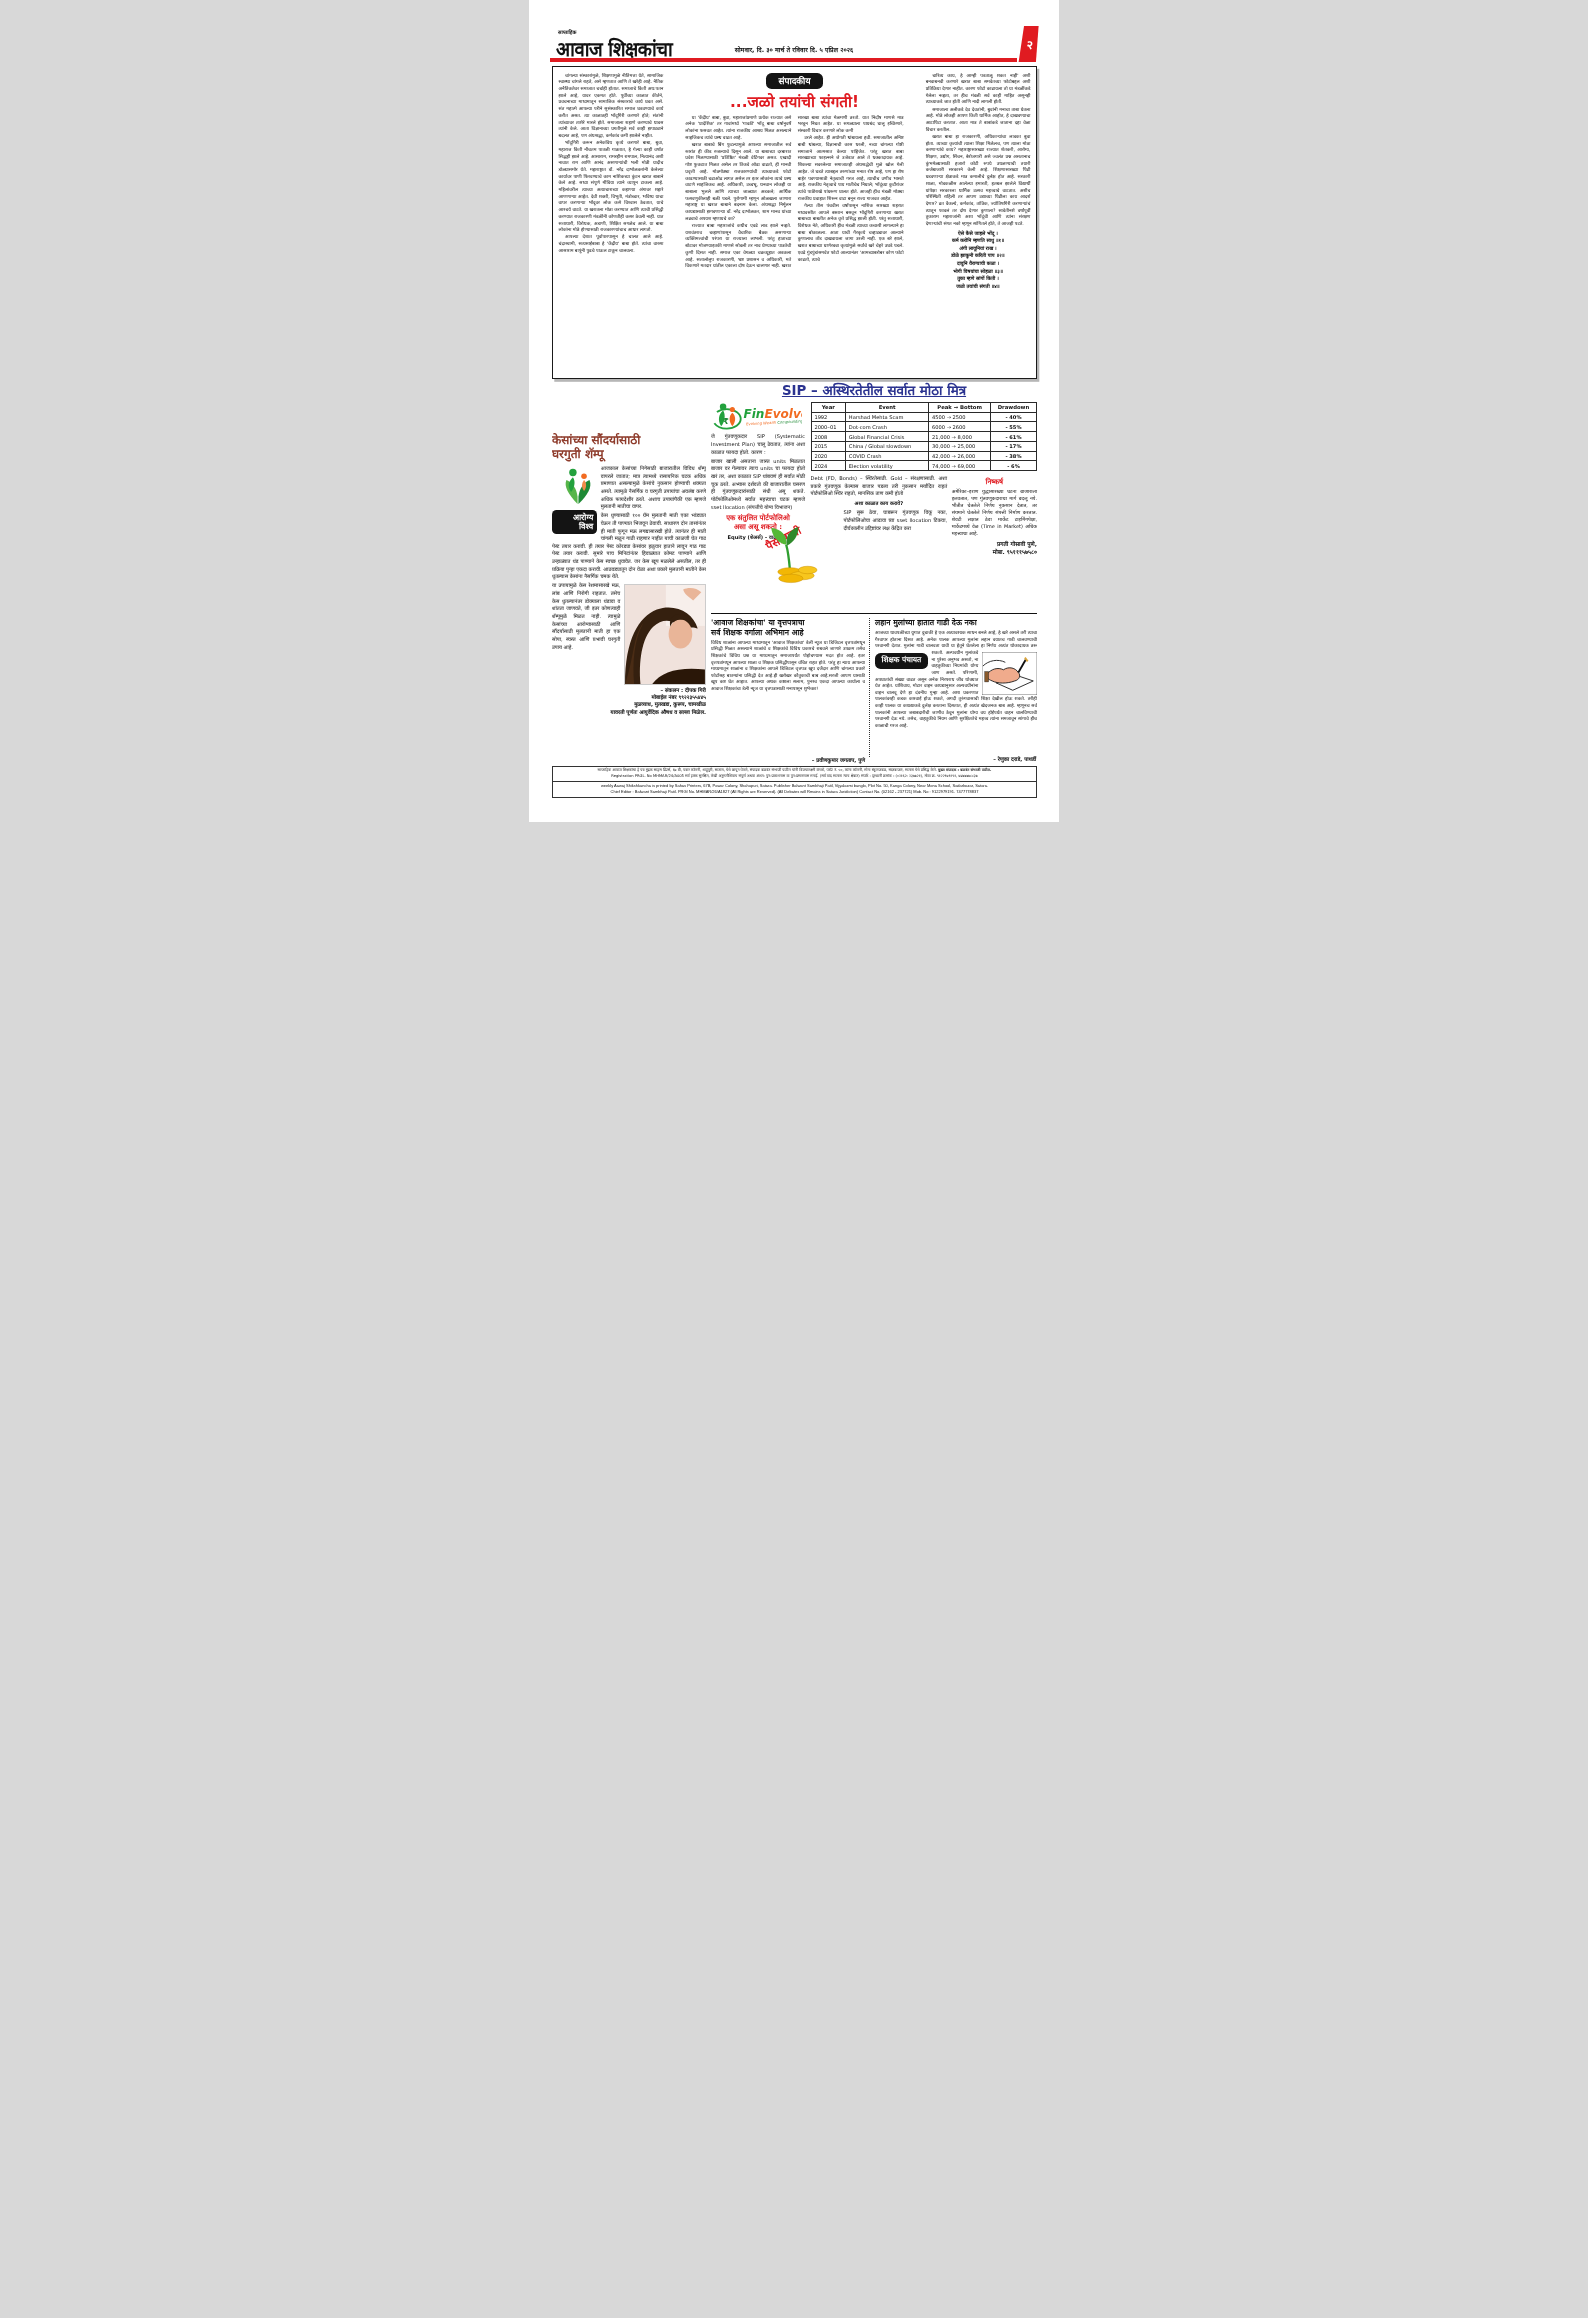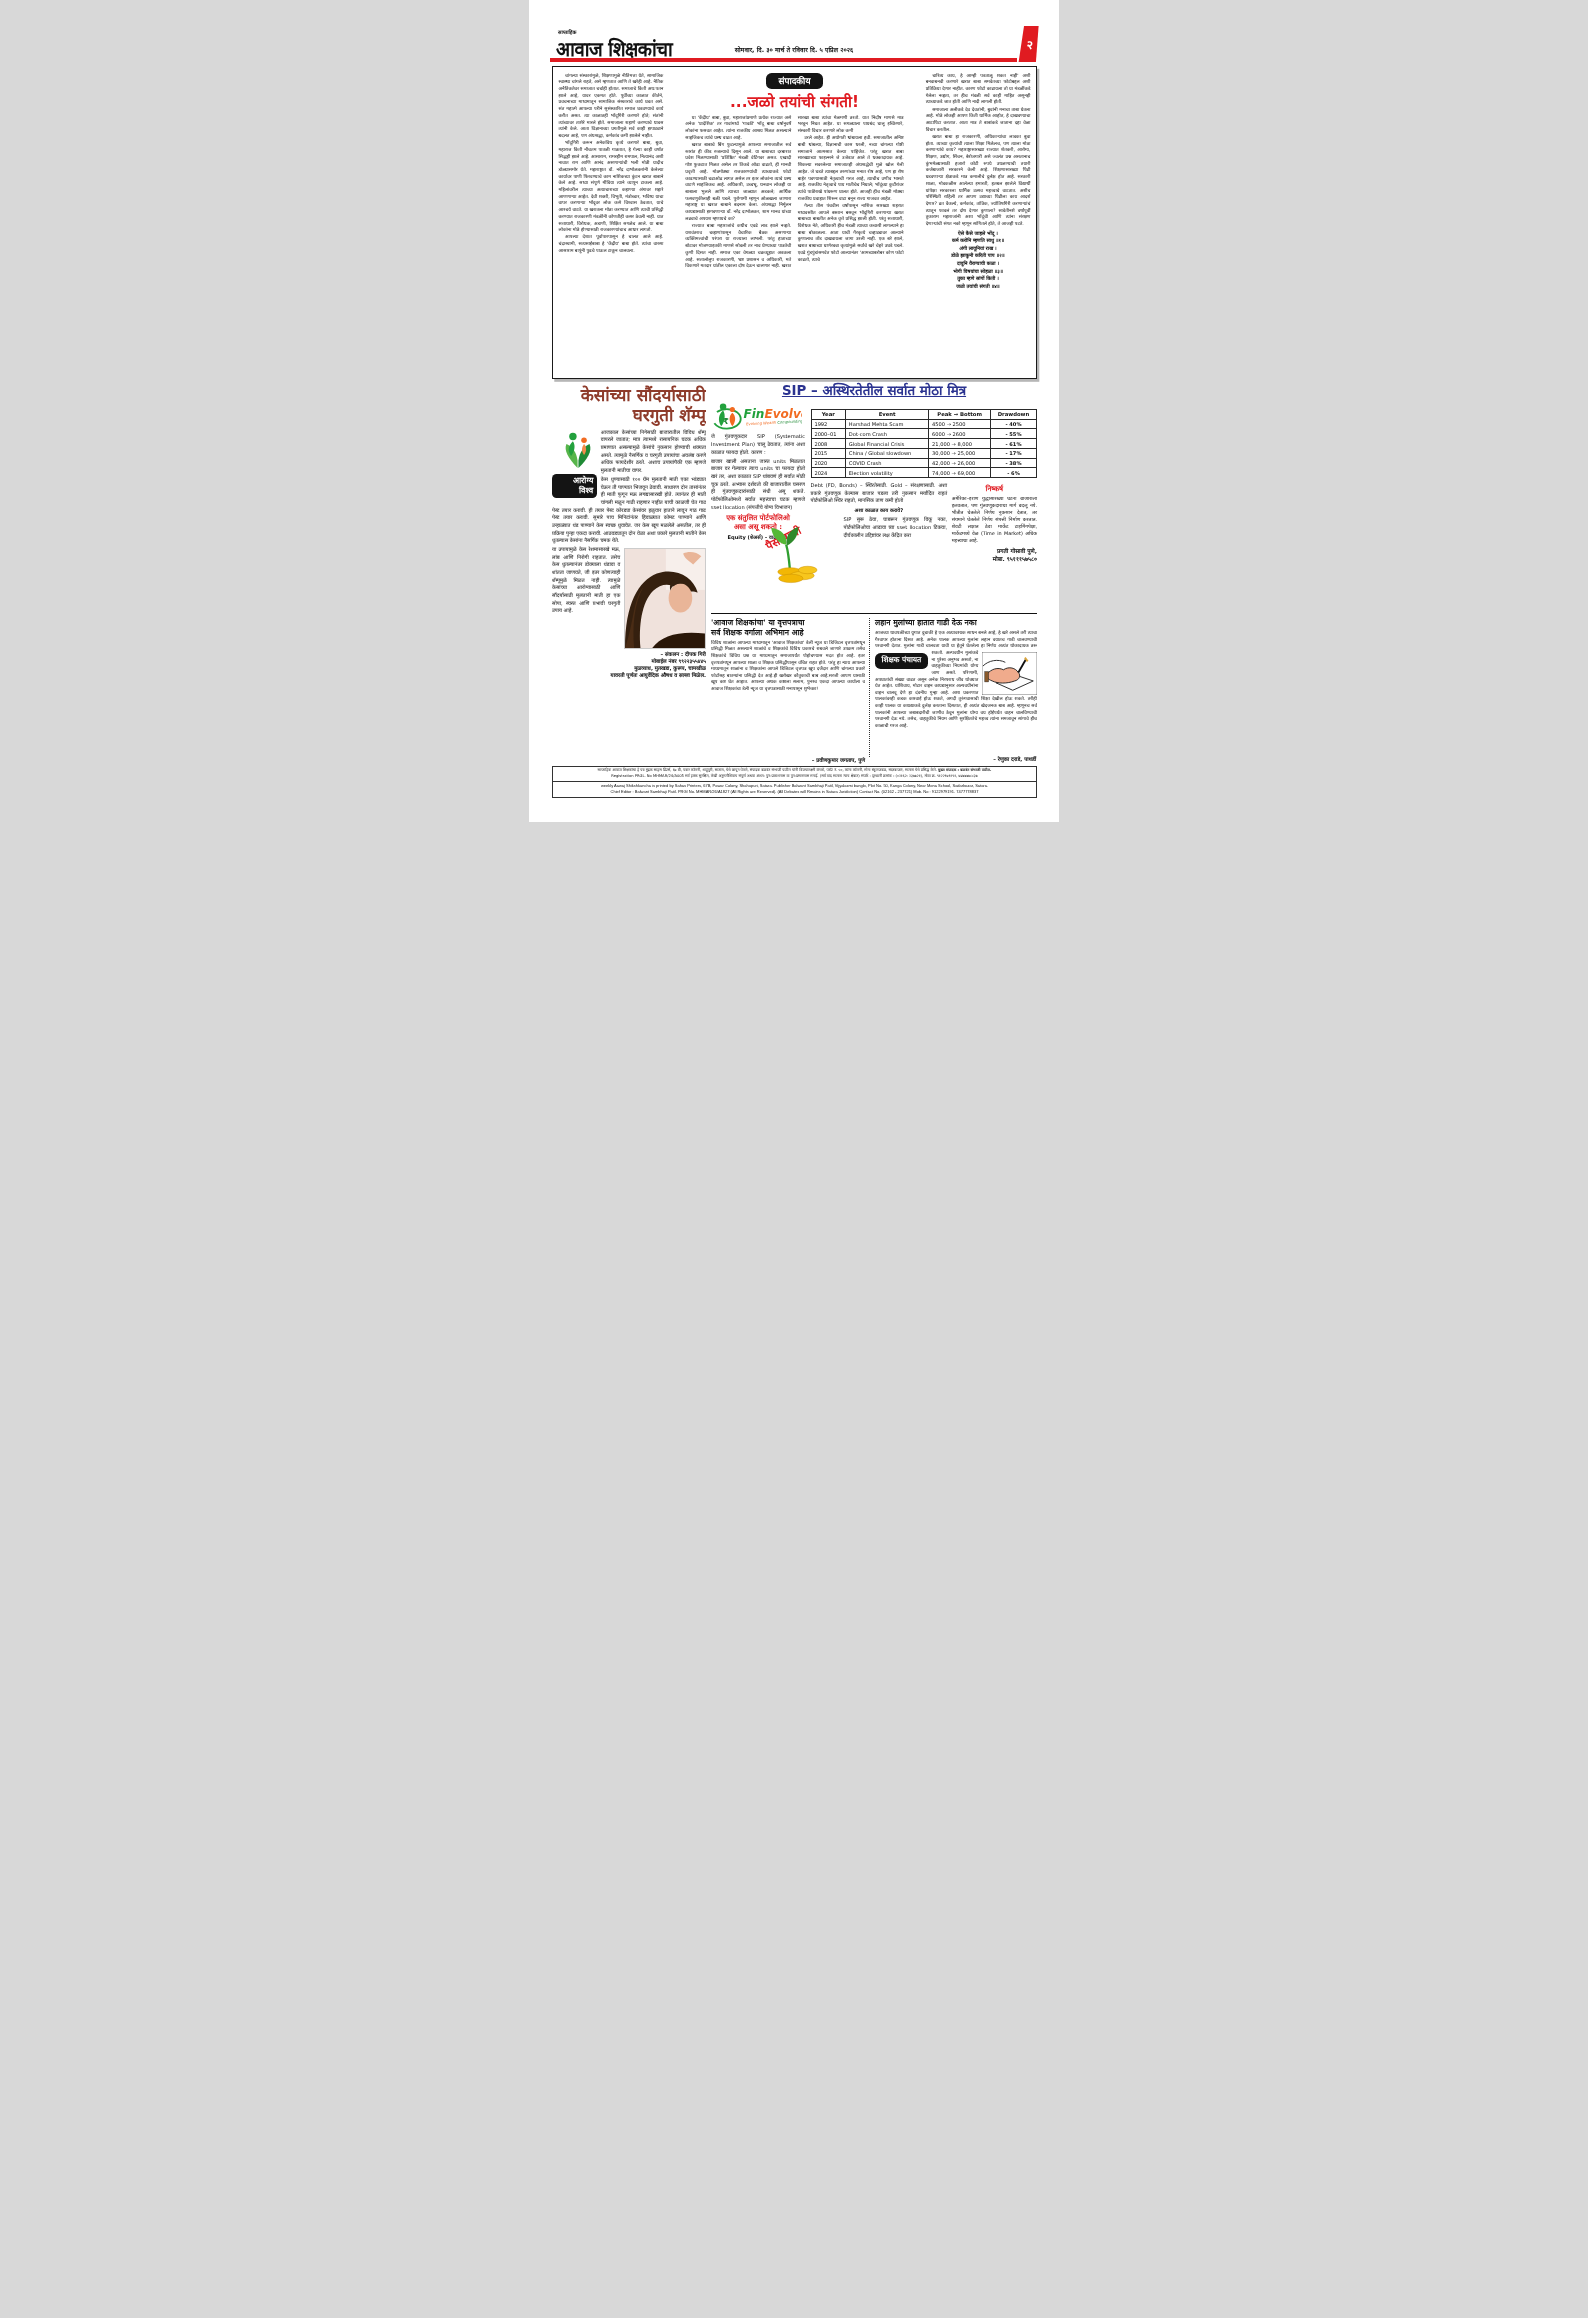--- a/index.html
+++ b/index.html
@@ -30,36 +30,36 @@
   .ed-kicker{display:inline-block;background:#141414;color:#fff;font-size:8.8px;font-weight:bold;
     padding:2.3px 12px;border-radius:5.6px;}
   .ed-headline{text-align:center;color:var(--red);font-size:15.3px;font-weight:800;margin:1.9px 0 3.7px;}
   .ed-body{font-size:4.6px;line-height:1.46;text-align:justify;}
   .ed-body p{text-indent:6.5px;margin-bottom:0.5px;}
   .ed-midtext{columns:2;column-gap:6.5px;flex:1;overflow:hidden;}
   .ed-poem{margin-top:1.9px;font-size:4.9px;font-weight:bold;text-align:center;line-height:1.55;}
 
   
   .hair{position:absolute;left:23px;top:385px;width:154px;height:378px;overflow:hidden;}
-  .hair-head{color:var(--maroon);font-weight:800;font-size:17px;text-align:right;line-height:1.18;margin-bottom:3.7px;}
+  .hair-head{color:var(--maroon);font-weight:800;font-size:12px;text-align:left;line-height:1.18;margin-bottom:3.7px;margin-top:48px;}
   .hair-body{font-size:5.1px;line-height:1.5;text-align:justify;}
   .hair-body p{margin-bottom:1.4px;}
   .hair-left{float:left;width:45px;margin:0.9px 3.7px 1.9px 0;text-align:right;}
   .tag-black{background:#141414;color:#fff;font-weight:bold;border-radius:4.6px;padding:2.3px 3.7px;
     font-size:8px;line-height:1.2;margin-top:2.8px;}
   .woman{float:right;margin:1.9px 0 1.9px 3.7px;border:0.5px solid #ccc;}
   .hair-byline{clear:right;text-align:right;font-weight:bold;font-size:5.3px;line-height:1.35;margin-top:1.9px;}
 
   
   .sip{position:absolute;left:182px;top:381px;width:326px;height:230px;overflow:visible;}
   .sip-head{color:var(--blue);font-size:13.4px;font-weight:800;text-align:center;margin-bottom:2.8px;text-decoration:underline;}
   .sip-grid{display:flex;gap:5.6px;}
   .sip-left{width:94px;font-size:5.1px;line-height:1.5;text-align:justify;}
   .sip-left p{margin-bottom:1.4px;}
-  .sip-right{flex:1;min-width:0;margin-top:7px;}
+  .sip-right{flex:1;min-width:0;}
   table.siptab{width:100%;border-collapse:collapse;font-size:5.1px;}
   table.siptab th,table.siptab td{border:0.7px solid #2a2a2a;padding:1.4px 2.8px;}
   table.siptab th{font-weight:bold;text-align:center;font-size:5.3px;}
   table.siptab td:nth-child(4){text-align:center;font-weight:bold;}
   .sip-cols{display:flex;gap:4.6px;margin-top:3.7px;}
   .sip-mid{flex:1.6;font-size:5.1px;line-height:1.5;text-align:justify;}
   .sip-conc{flex:1;font-size:4.9px;line-height:1.45;text-align:justify;}
   .red-center{color:var(--red);font-weight:800;text-align:center;font-size:7px;line-height:1.3;margin:2.8px 0 0.9px;}
   .center-bold{font-weight:bold;text-align:center;margin:1.9px 0;}
   .sip-wtd{padding-left:33px;}

